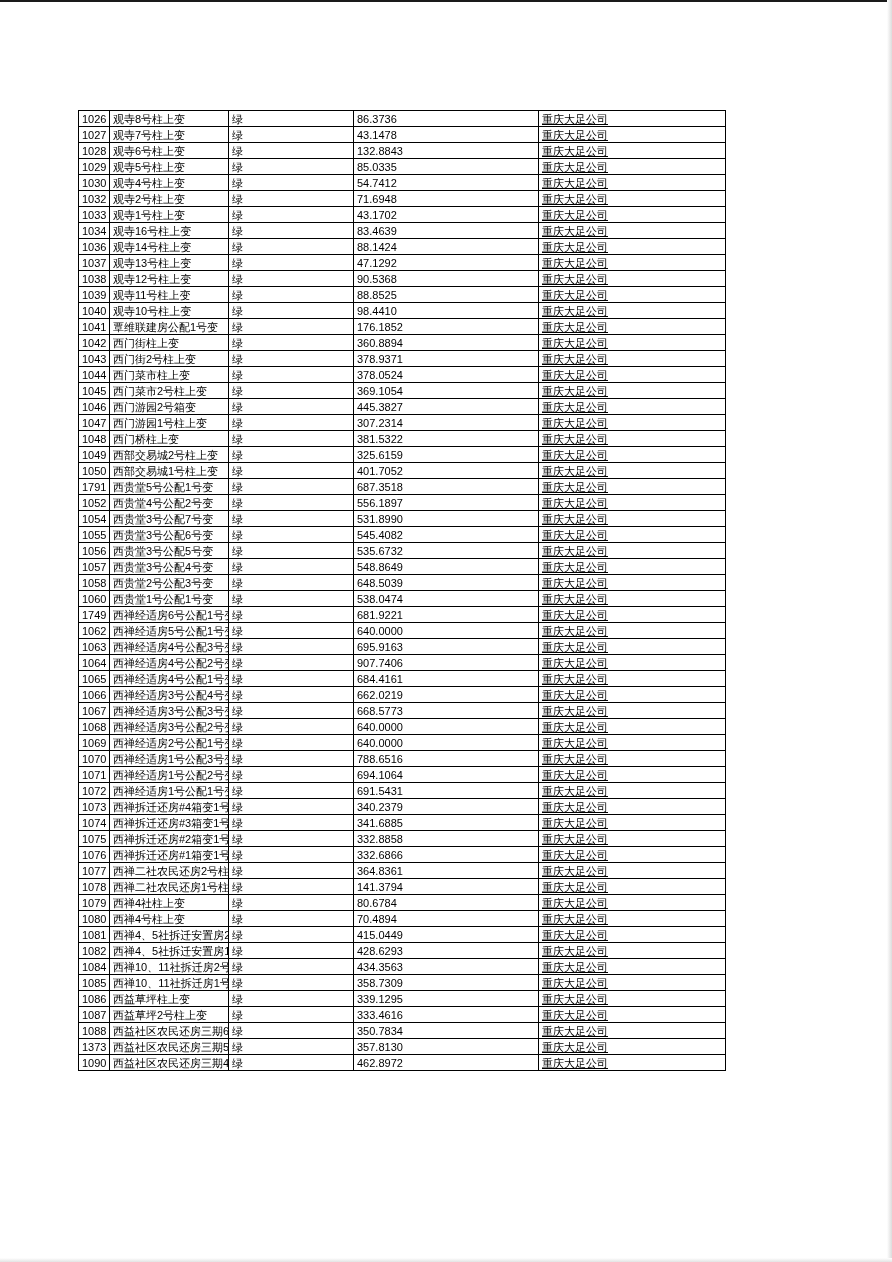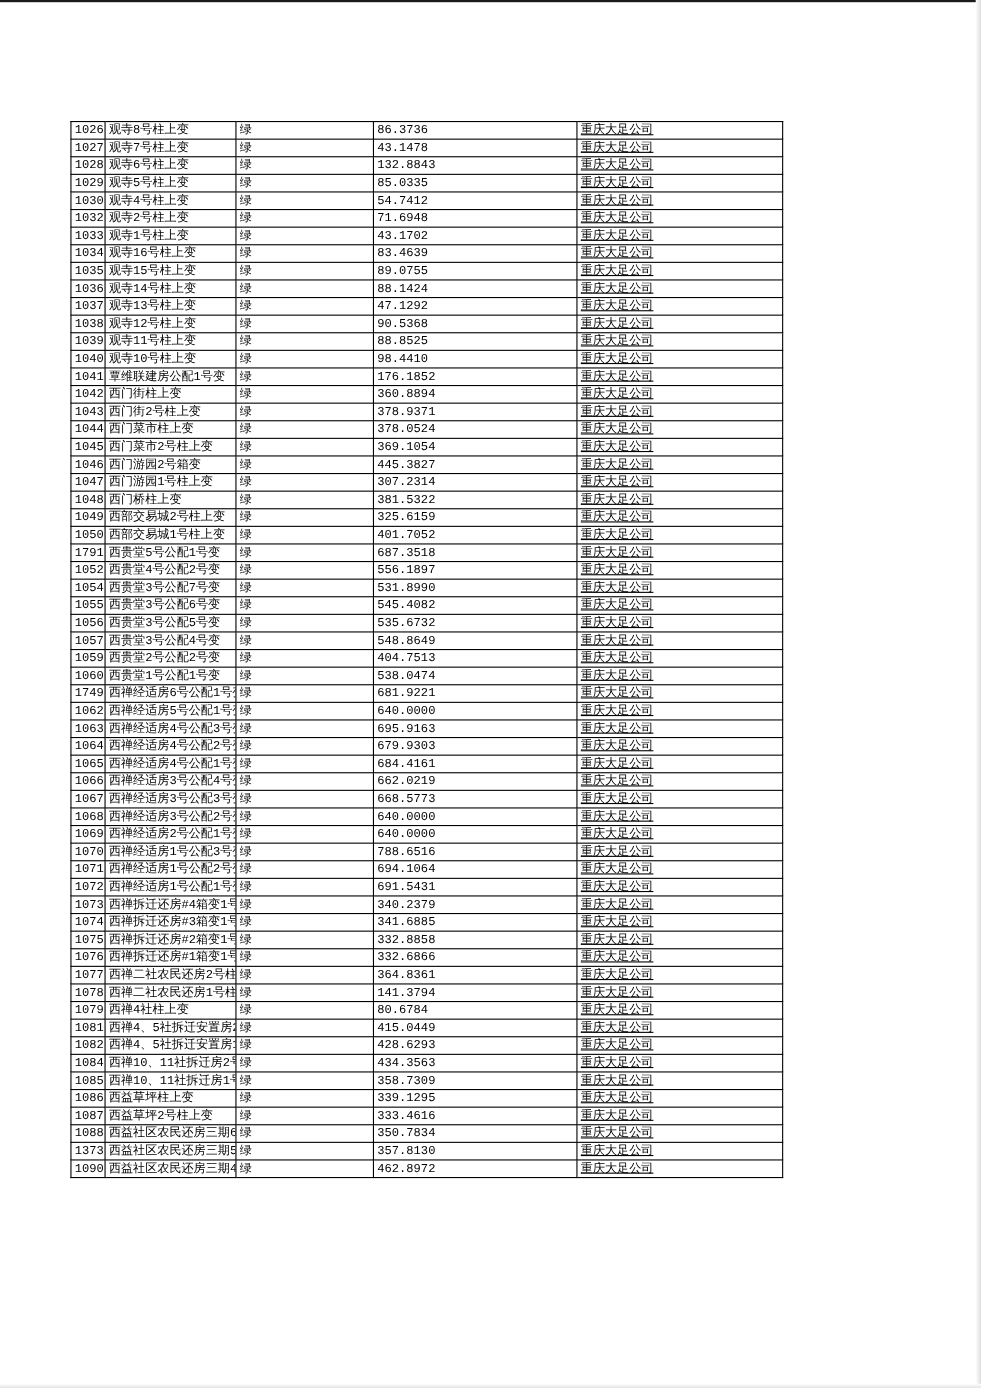--- a/index.html
+++ b/index.html
@@ -33,26 +33,25 @@
   .bottom-edge {
     position: absolute;
     bottom: 0;
     left: 0;
     width: 892px;
     height: 4px;
     background: linear-gradient(to bottom, #ffffff, #e3e3e3);
   }
   table.data-table {
     position: absolute;
-    left: 64px;
+    left: 78px;
     top: 110px;
     width: 647px;
     border-collapse: collapse;
     table-layout: fixed;
-    font-family: Liberation Mono, monospace;
   }
   table.data-table td {
     border: 1px solid #000000;
     height: 15px;
     font-size: 11px;
     line-height: 14px;
     padding: 0 3px;
     white-space: nowrap;
     overflow: hidden;
     color: #000000;
@@ -141,27 +140,20 @@
   </tr>
 
   <tr>
     <td class="col-id">1034</td>
     <td class="col-name">观寺16号柱上变</td>
     <td class="col-status">绿</td>
     <td class="col-value">83.4639</td>
     <td class="col-company">重庆大足公司</td>
   </tr>
 
-  <tr>
-    <td class="col-id">1035</td>
-    <td class="col-name">观寺15号柱上变</td>
-    <td class="col-status">绿</td>
-    <td class="col-value">89.0755</td>
-    <td class="col-company">重庆大足公司</td>
-  </tr>
 
   <tr>
     <td class="col-id">1036</td>
     <td class="col-name">观寺14号柱上变</td>
     <td class="col-status">绿</td>
     <td class="col-value">88.1424</td>
     <td class="col-company">重庆大足公司</td>
   </tr>
 
   <tr>
@@ -318,28 +310,28 @@
   </tr>
 
   <tr>
     <td class="col-id">1057</td>
     <td class="col-name">西贵堂3号公配4号变</td>
     <td class="col-status">绿</td>
     <td class="col-value">548.8649</td>
     <td class="col-company">重庆大足公司</td>
   </tr>
 
-
-  <tr>
-    <td class="col-id">1059</td>
-    <td class="col-name">西贵堂2号公配2号变</td>
-    <td class="col-status">绿</td>
-    <td class="col-value">404.7513</td>
-    <td class="col-company">重庆大足公司</td>
-  </tr>
+  <tr>
+    <td class="col-id">1058</td>
+    <td class="col-name">西贵堂2号公配3号变</td>
+    <td class="col-status">绿</td>
+    <td class="col-value">648.5039</td>
+    <td class="col-company">重庆大足公司</td>
+  </tr>
+
 
   <tr>
     <td class="col-id">1060</td>
     <td class="col-name">西贵堂1号公配1号变</td>
     <td class="col-status">绿</td>
     <td class="col-value">538.0474</td>
     <td class="col-company">重庆大足公司</td>
   </tr>
 
   <tr>
@@ -363,21 +355,21 @@
     <td class="col-name">西禅经适房4号公配3号变</td>
     <td class="col-status">绿</td>
     <td class="col-value">695.9163</td>
     <td class="col-company">重庆大足公司</td>
   </tr>
 
   <tr>
     <td class="col-id">1064</td>
     <td class="col-name">西禅经适房4号公配2号变</td>
     <td class="col-status">绿</td>
-    <td class="col-value">679.9303</td>
+    <td class="col-value">907.7406</td>
     <td class="col-company">重庆大足公司</td>
   </tr>
 
   <tr>
     <td class="col-id">1065</td>
     <td class="col-name">西禅经适房4号公配1号变</td>
     <td class="col-status">绿</td>
     <td class="col-value">684.4161</td>
     <td class="col-company">重庆大足公司</td>
   </tr>
@@ -487,20 +479,27 @@
   </tr>
 
   <tr>
     <td class="col-id">1079</td>
     <td class="col-name">西禅4社柱上变</td>
     <td class="col-status">绿</td>
     <td class="col-value">80.6784</td>
     <td class="col-company">重庆大足公司</td>
   </tr>
 
+  <tr>
+    <td class="col-id">1080</td>
+    <td class="col-name">西禅4号柱上变</td>
+    <td class="col-status">绿</td>
+    <td class="col-value">70.4894</td>
+    <td class="col-company">重庆大足公司</td>
+  </tr>
 
   <tr>
     <td class="col-id">1081</td>
     <td class="col-name">西禅4、5社拆迁安置房2号</td>
     <td class="col-status">绿</td>
     <td class="col-value">415.0449</td>
     <td class="col-company">重庆大足公司</td>
   </tr>
 
   <tr>

